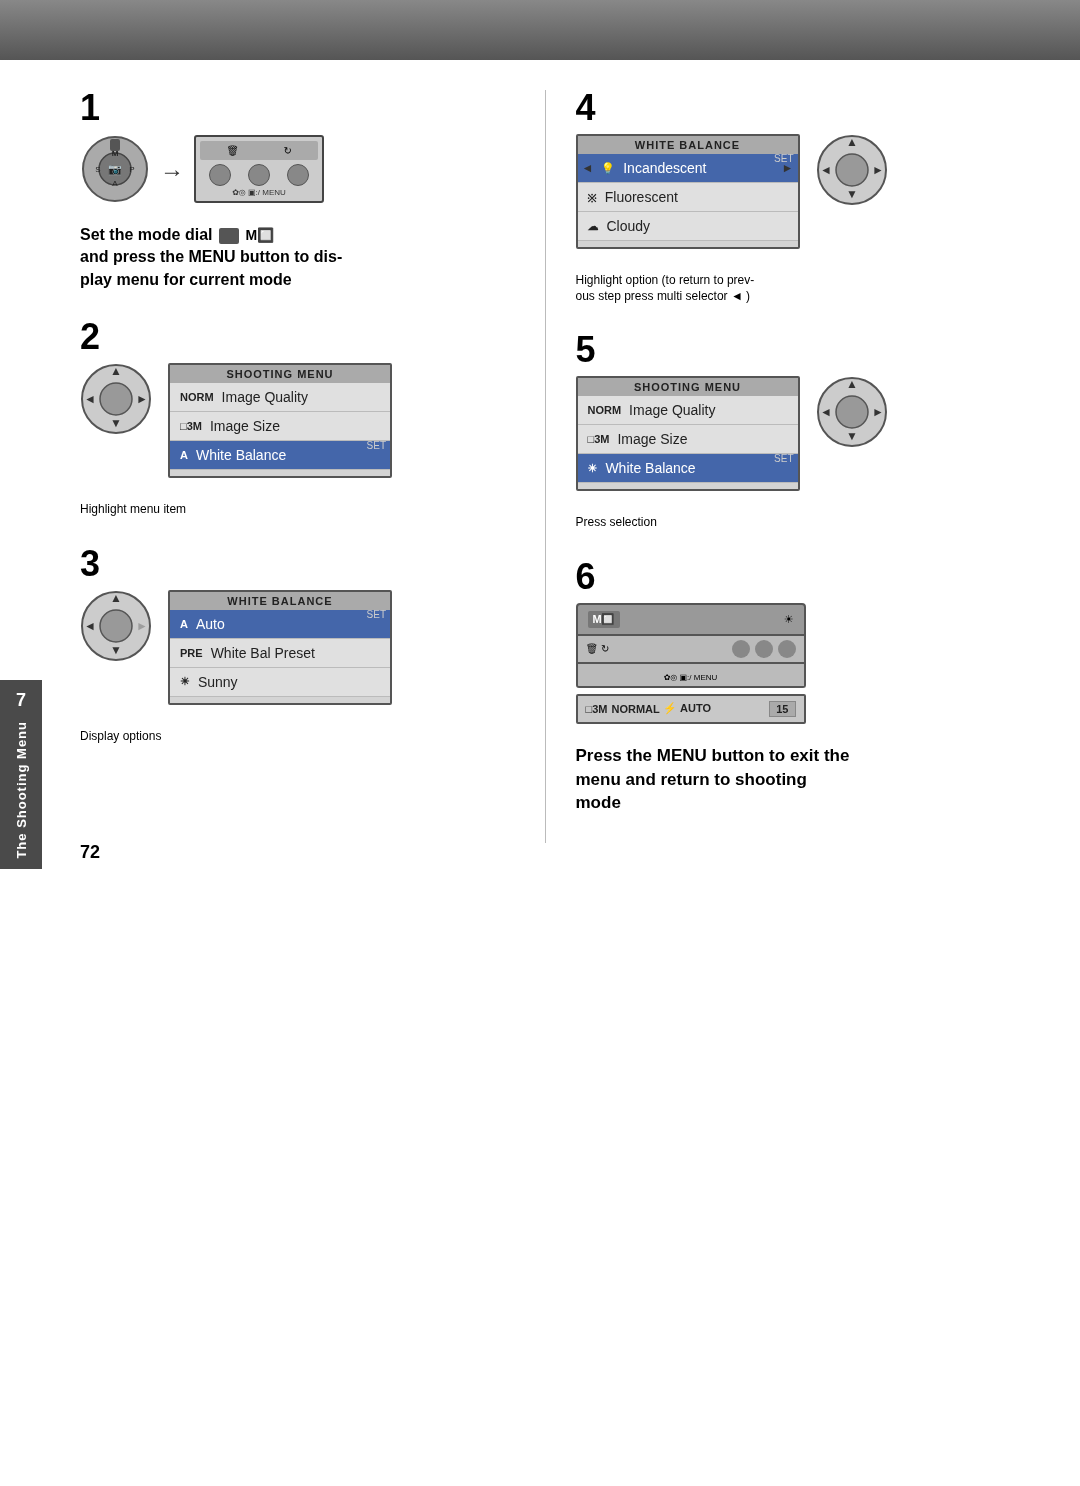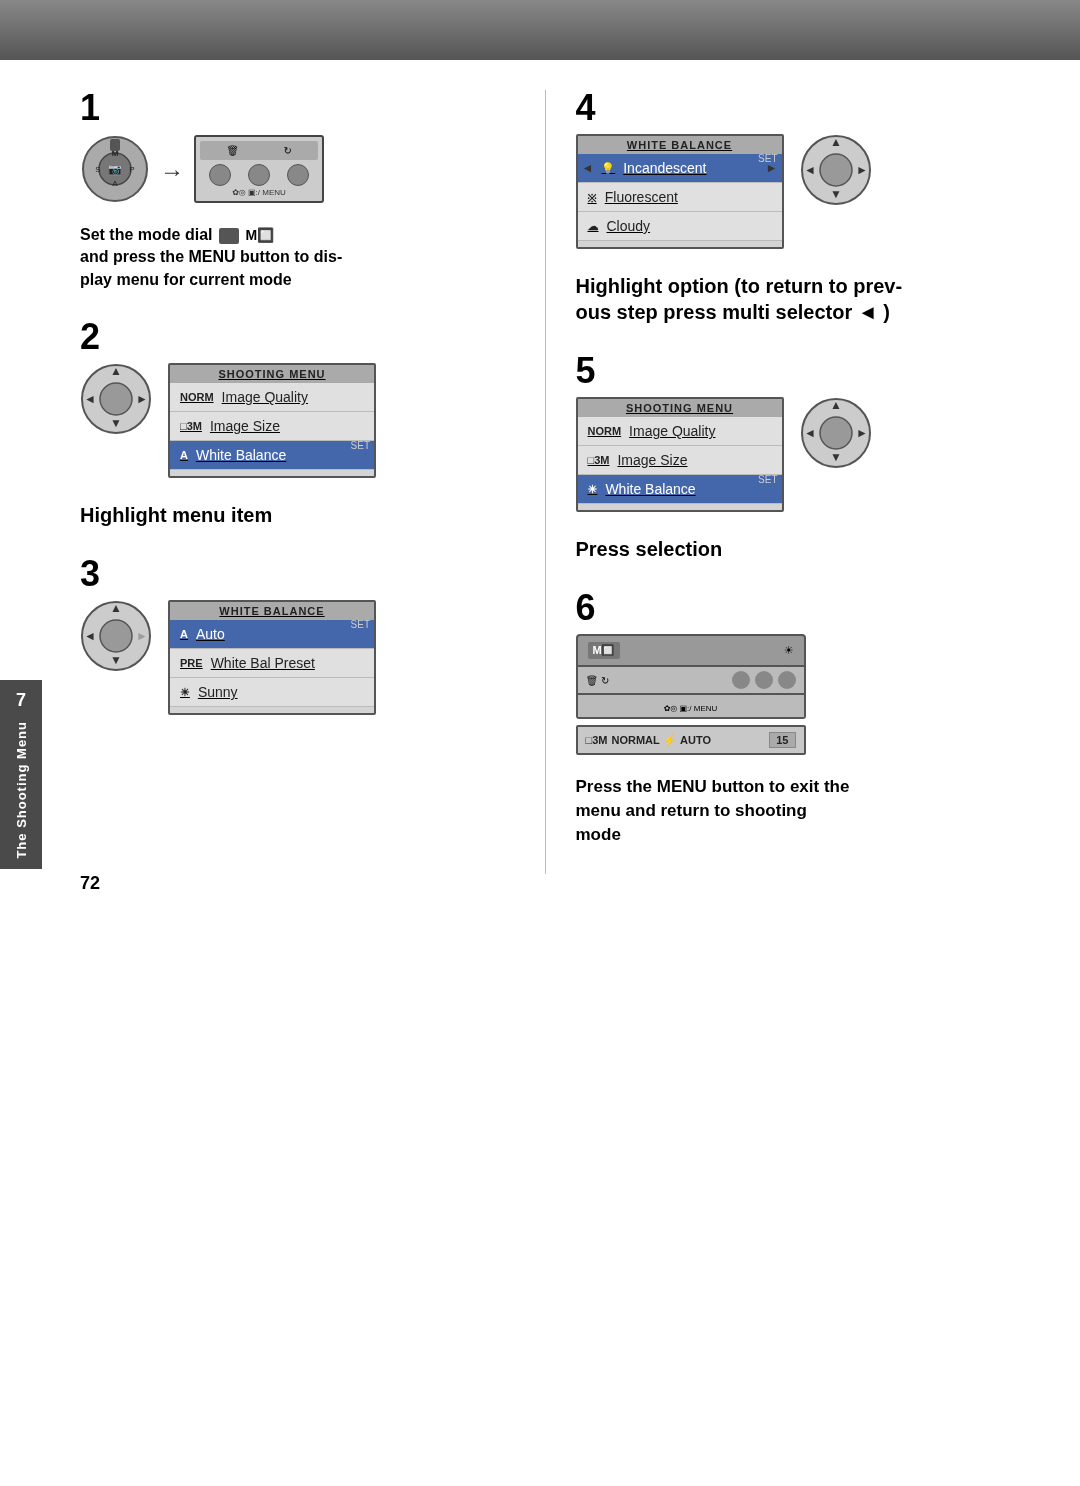--- a/index.html
+++ b/index.html
@@ -62,27 +62,26 @@
       line-height: 1;
       margin-bottom: 8px;
     }
     .step-text {
       font-size: 17px;
       font-weight: bold;
       line-height: 1.4;
       margin-top: 6px;
     }
     .menu-screen {
-      width: 208px;
+      width: 224px;
       background: #d4d4d4;
       border: 2px solid #555;
       border-radius: 2px;
       overflow: hidden;
       display: inline-block;
-      text-decoration: underline;
     }
     .menu-title-bar {
       background: #aaa;
       text-align: center;
       font-size: 11px;
       font-weight: bold;
       padding: 3px 6px;
       letter-spacing: 1px;
       color: #222;
     }
@@ -193,22 +192,22 @@
       gap: 16px;
       margin-bottom: 20px;
     }
     .dial-wrap {
       flex-shrink: 0;
     }
     .screen-wrap {
       flex-shrink: 0;
     }
     .caption-text {
-      font-size: 20px;
-      font-weight: bold;
+      font-size: 12px;
+      font-weight: normal;
       margin-top: 8px;
       line-height: 1.3;
     }
     .outer-grid {
       display: flex;
       gap: 0;
     }
     .left-section {
       flex: 1;
       padding-right: 20px;
@@ -348,20 +347,21 @@
                 <span class="item-text">White Bal Preset</span>
               </div>
               <div class="menu-item">
                 <span class="item-prefix">☀</span>
                 <span class="item-text">Sunny</span>
               </div>
               <div style="height:6px; background:#d4d4d4;"></div>
             </div>
           </div>
         </div>
+        <div class="caption-text">Display options</div>
       </div>
 
     </div>
 
     <div class="right-section">
 
       <div class="step-block">
         <div class="step-num">4</div>
         <div class="step-row">
 

